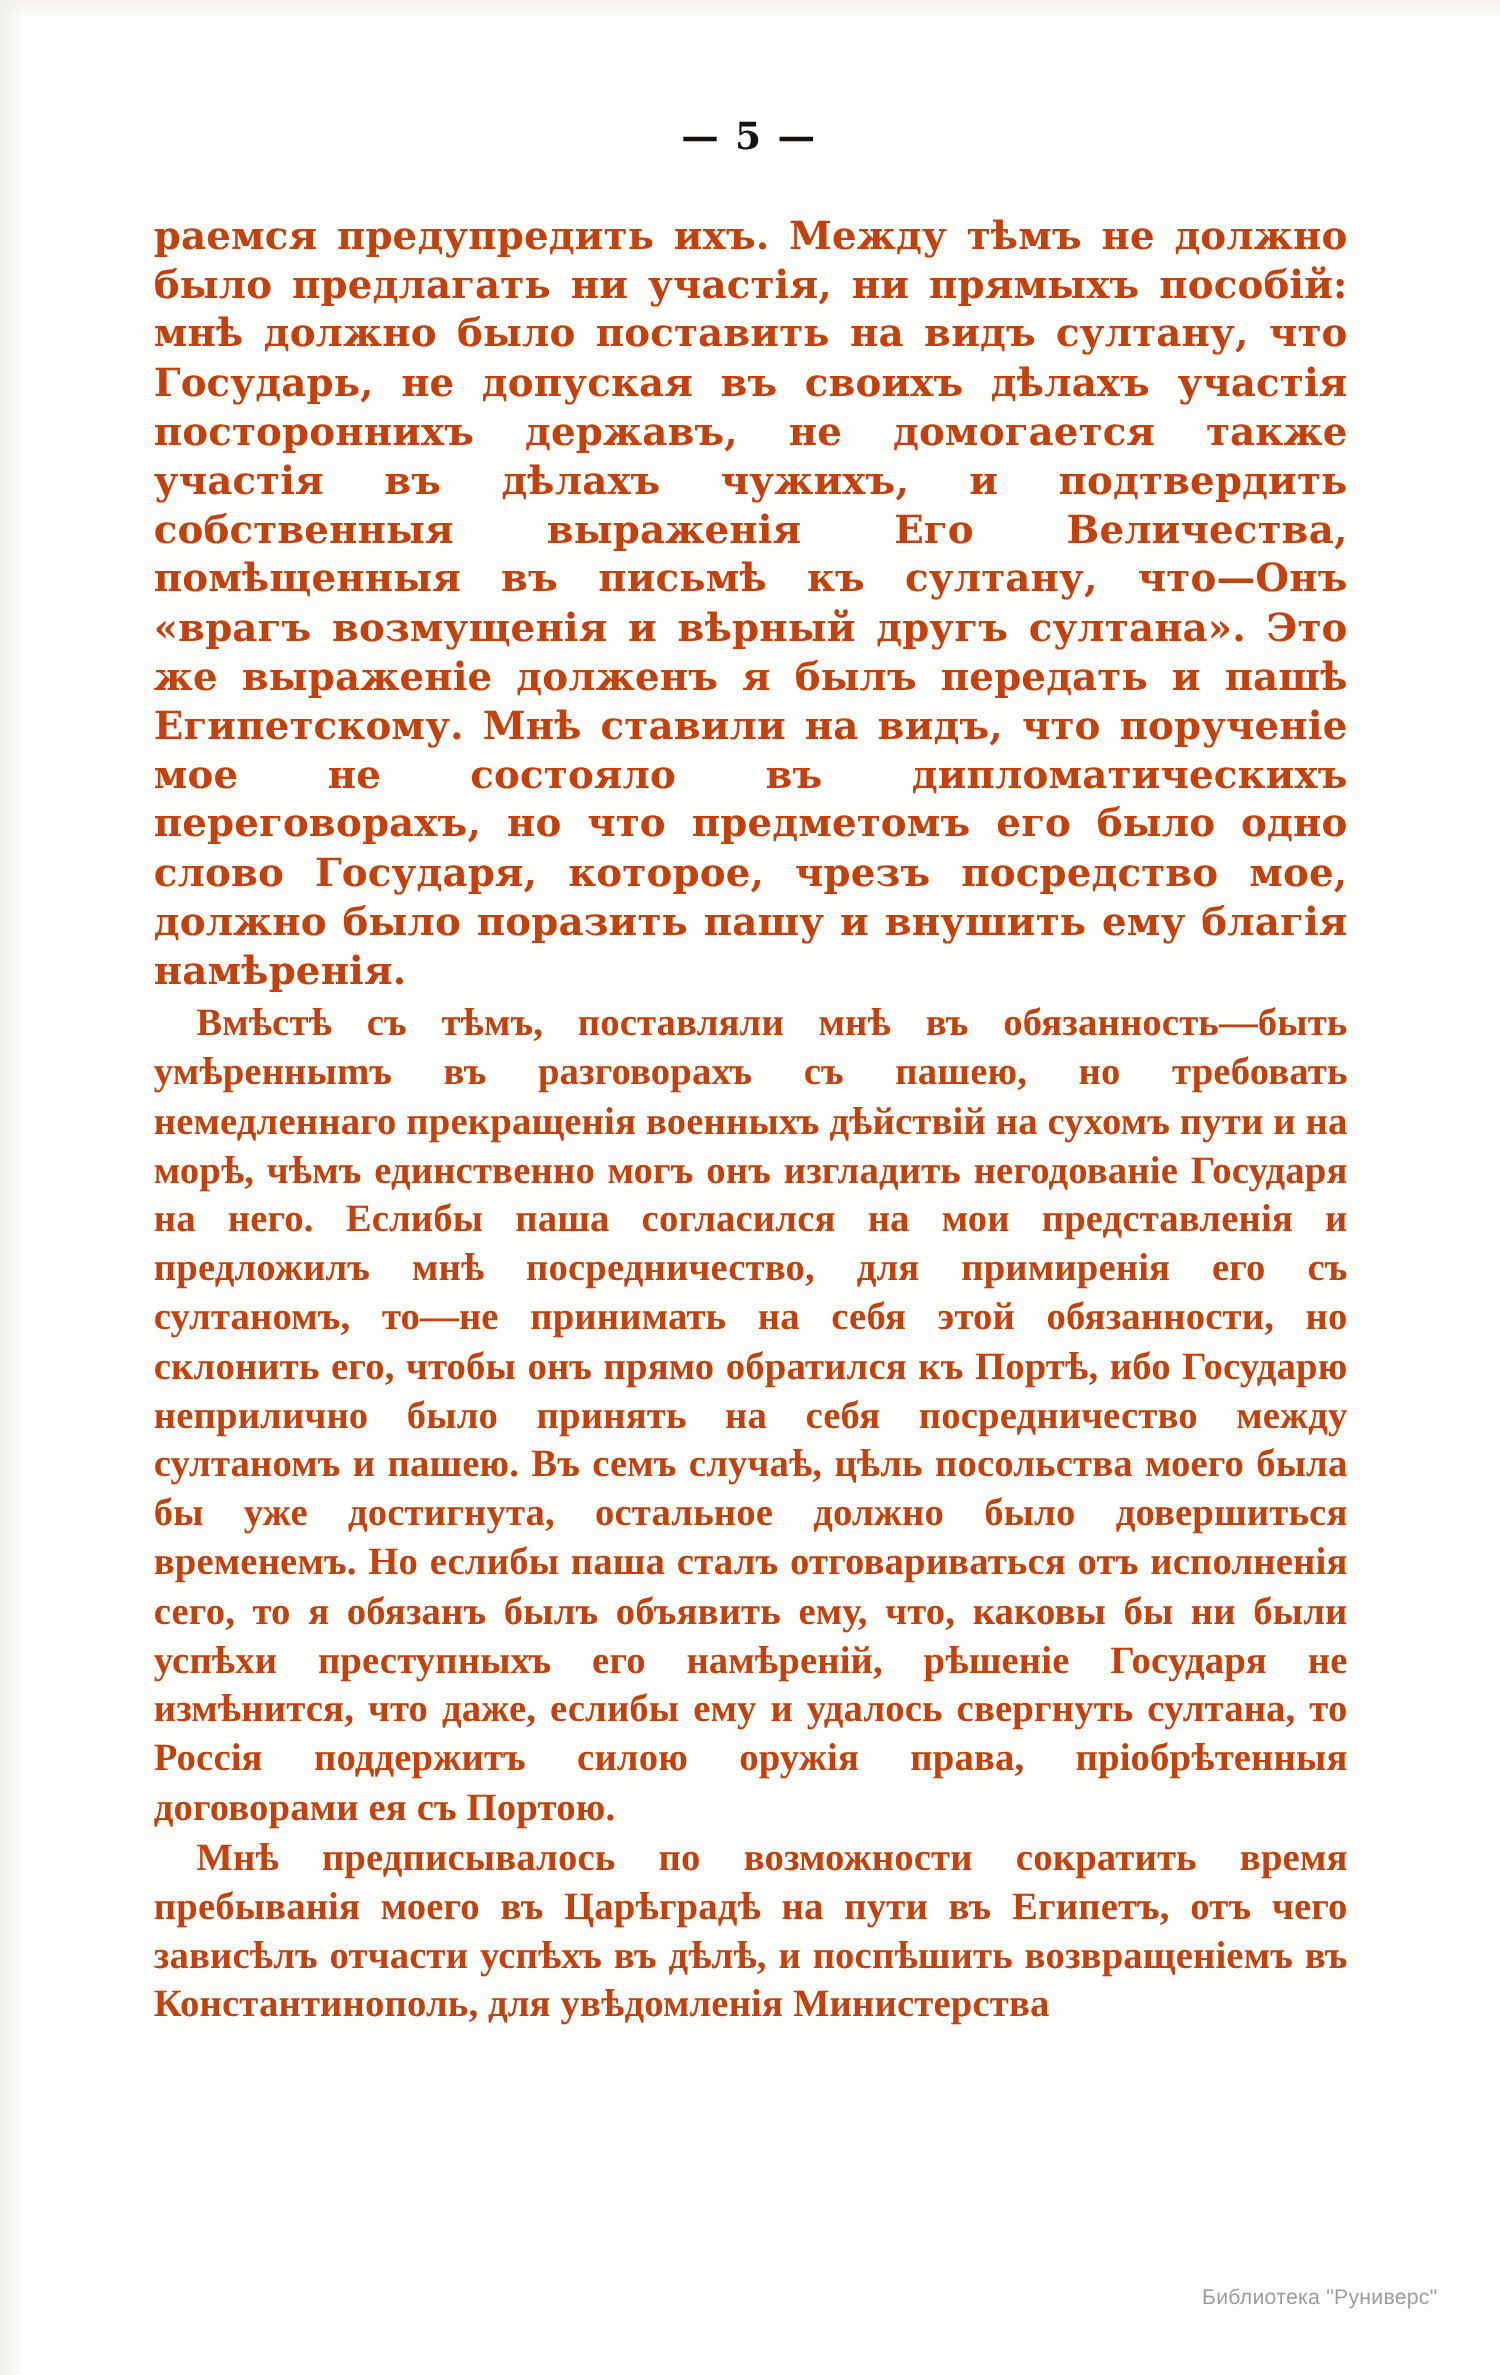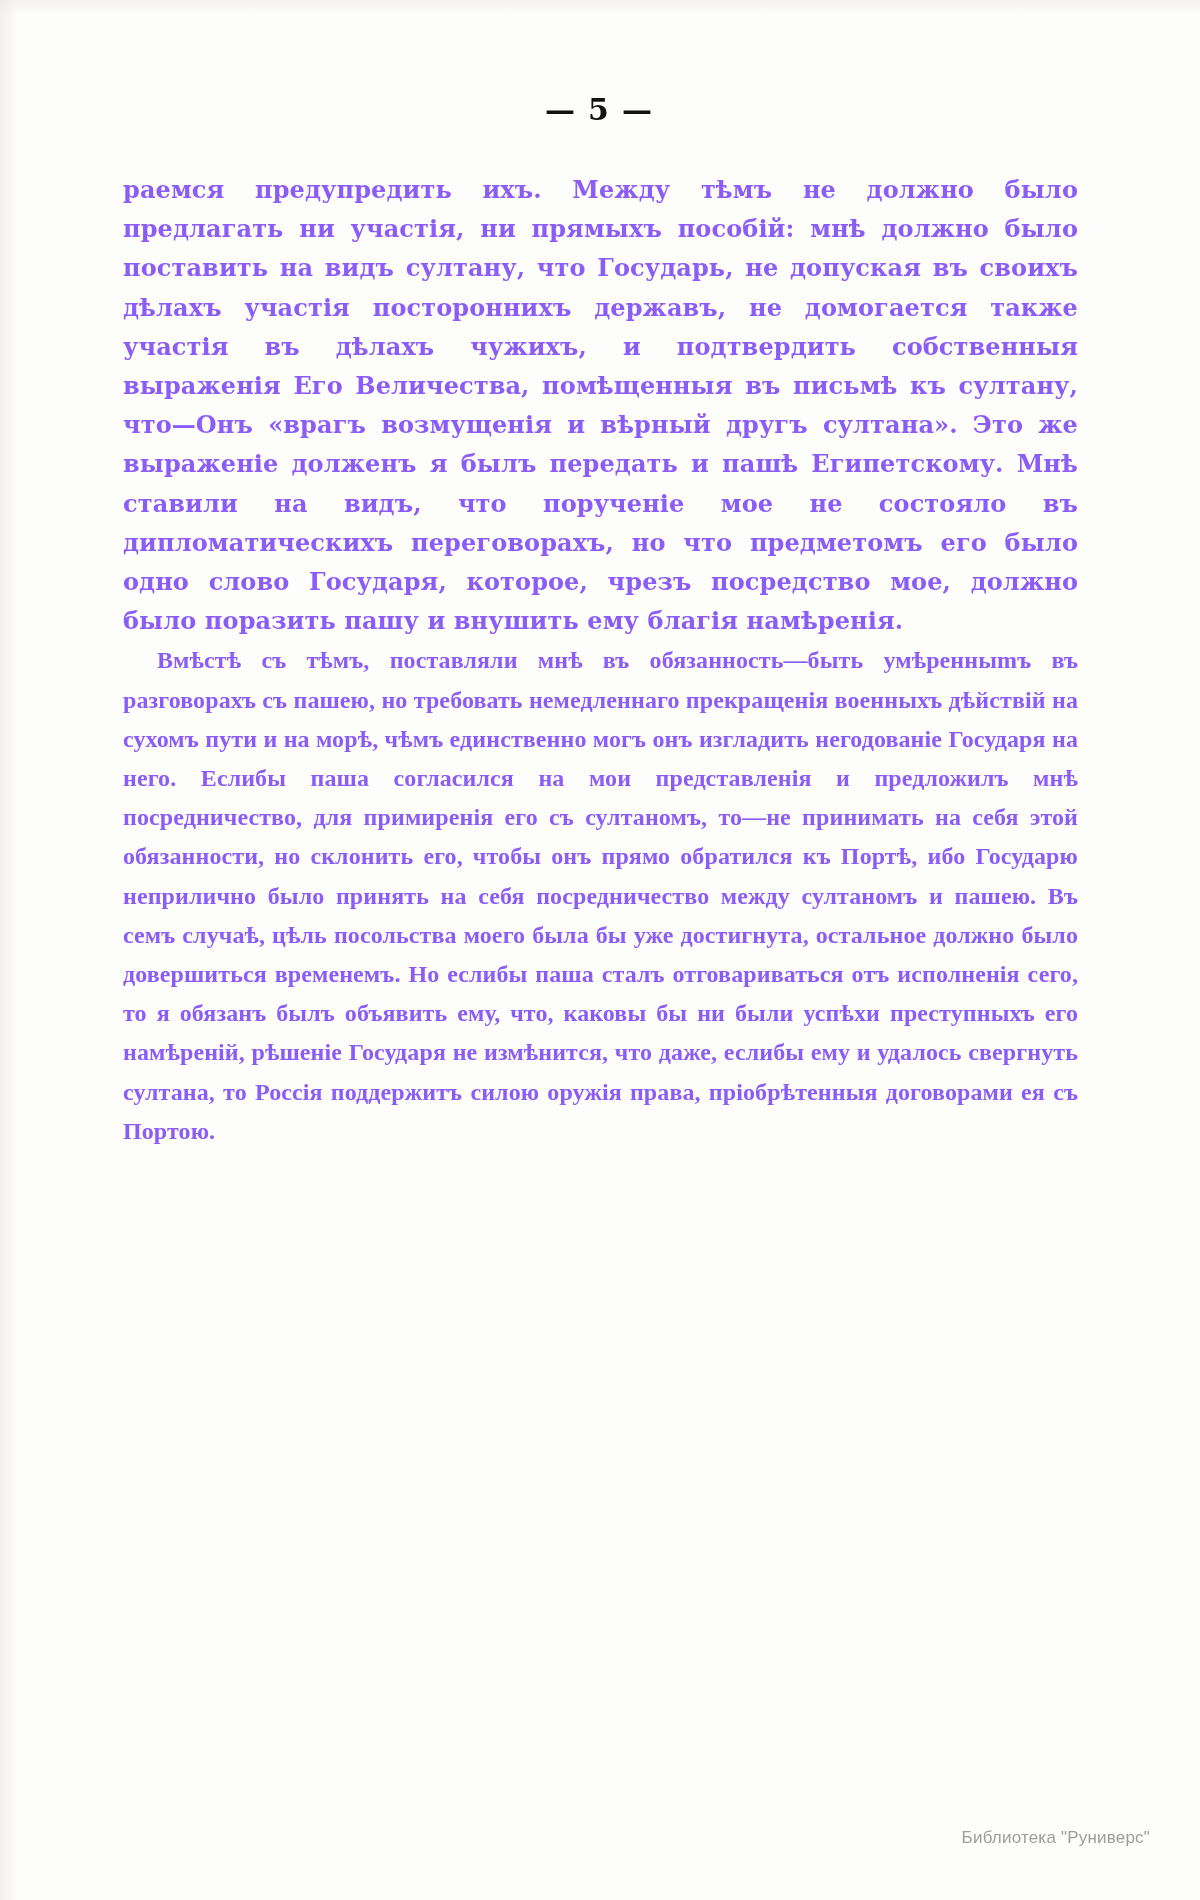--- a/index.html
+++ b/index.html
@@ -40,23 +40,23 @@
     font-weight: bold;
   }
   .body-text {
     position: absolute;
     left: 123px;
     top: 170px;
     width: 955px;
   }
   .para {
     margin: 0 0 1px 0;
-    color: #8b5cf6;
+    color: #c2410c;
     font-family: "DejaVu Serif", serif;
-    font-size: 24px;
+    font-size: 31px;
     line-height: 39.2px;
     font-weight: bold;
     text-align: justify;
     text-justify: inter-word;
     letter-spacing: 0.1px;
     -webkit-font-smoothing: none;
   }
   .para.indent {
     text-indent: 34px;
     font-family: Liberation Serif, serif;
@@ -100,17 +100,18 @@
   <div class="scan-edge-top"></div>
   <div class="scan-edge-left"></div>
 
   <div class="page-number">
     <span class="dash">—</span><span>5</span><span class="dash">—</span>
   </div>
 
   <div class="body-text">
     <p class="para">раемся предупредить ихъ. Между тѣмъ не должно было предлагать ни участія, ни прямыхъ пособій: мнѣ должно было поставить на видъ султану, что Государь, не допуская въ своихъ дѣлахъ участія постороннихъ державъ, не домогается также участія въ дѣлахъ чужихъ, и подтвердить собственныя выраженія Его Величества, помѣщенныя въ письмѣ къ султану, что—Онъ «врагъ возмущенія и вѣрный другъ султана». Это же выраженіе долженъ я былъ передать и пашѣ Египетскому. Мнѣ ставили на видъ, что порученіе мое не состояло въ дипломатическихъ переговорахъ, но что предметомъ его было одно слово Государя, которое, чрезъ посредство мое, должно было поразить пашу и внушить ему благія намѣренія.</p>
     <p class="para indent">Вмѣстѣ съ тѣмъ, поставляли мнѣ въ обязанность—быть умѣренныmъ въ разговорахъ съ пашею, но требовать немедленнаго прекращенія военныхъ дѣйствій на сухомъ пути и на морѣ, чѣмъ единственно могъ онъ изгладить негодованіе Государя на него. Еслибы паша согласился на мои представленія и предложилъ мнѣ посредничество, для примиренія его съ султаномъ, то—не принимать на себя этой обязанности, но склонить его, чтобы онъ прямо обратился къ Портѣ, ибо Государю неприлично было принять на себя посредничество между султаномъ и пашею. Въ семъ случаѣ, цѣль посольства моего была бы уже достигнута, остальное должно было довершиться временемъ. Но еслибы паша сталъ отговариваться отъ исполненія сего, то я обязанъ былъ объявить ему, что, каковы бы ни были успѣхи преступныхъ его намѣреній, рѣшеніе Государя не измѣнится, что даже, еслибы ему и удалось свергнуть султана, то Россія поддержитъ силою оружія права, пріобрѣтенныя договорами ея съ Портою.</p>
+    <p class="para indent">Мнѣ предписывалось по возможности сократить время пребыванія моего въ Царѣградѣ на пути въ Египетъ, отъ чего зависѣлъ отчасти успѣхъ въ дѣлѣ, и поспѣшить возвращеніемъ въ Константинополь, для увѣдомленія Министерства</p>
   </div>
 
   <div class="watermark">Библиотека "Руниверс"</div>
 
 </div>
 
 </body></html>

